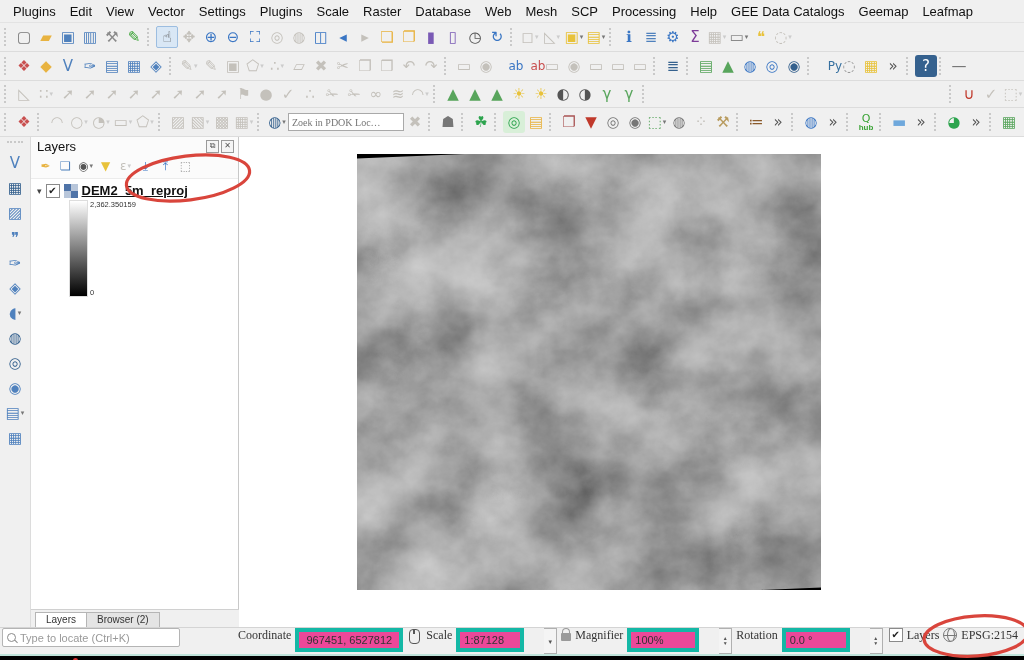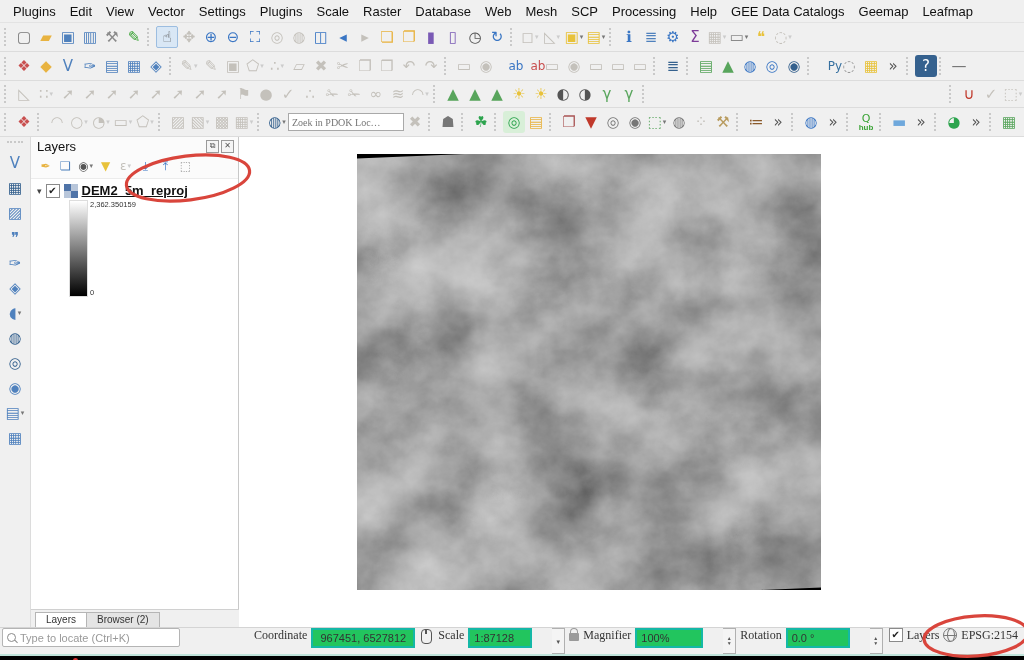--- a/index.html
+++ b/index.html
@@ -46,21 +46,21 @@
   .panel-tabs{height:17px;display:flex;align-items:flex-end;padding-left:4px;background:#f0f0f0;border-top:1px solid #d0d0d0;}
   .ptab{font-size:10px;padding:1px 10px 2px;border:1px solid #b5b5b5;border-bottom:none;background:#e4e4e4;color:#333;margin-right:-1px;}
   .ptab.active{background:#fff;position:relative;z-index:2;}
   .canvas{flex:1;background:#ffffff;position:relative;}
   .dem{position:absolute;left:118px;top:17px;width:464px;height:436px;background:#000;overflow:hidden;}
   .statusbar{height:26px;background:#f0f0f0;border-top:1px solid #d4d4d4;display:flex;padding:0 6px 0 2px;gap:4px;font-size:11px;color:#333;}
   .locate{width:168px;height:17px;border:1px solid #b4b4b4;background:#fff;display:flex;align-items:center;gap:4px;padding:0 4px;color:#9a9a9a;font-size:11px;border-radius:2px;}
   .mag-icon{width:7px;height:7px;border:1.4px solid #8a8a8a;border-radius:50%;position:relative;flex:none;}
   .mag-icon::after{content:"";position:absolute;width:4px;height:1.4px;background:#8a8a8a;transform:rotate(45deg);right:-3px;bottom:-1px;}
   .sb-label{white-space:nowrap;font-family:"Liberation Serif",serif;font-size:12px;}
-  .sb-input{height:16px;border:2px solid #14b8a6;background:#22c55e;text-align:center;font-size:11px;display:flex;align-items:center;justify-content:center;padding:0 4px;}
+  .sb-input{height:16px;border:4px solid #14b8a6;background:#ec4899;text-align:center;font-size:11px;display:flex;align-items:center;justify-content:center;padding:0 4px;}
   .sb-spin{display:flex;align-items:stretch;gap:20px;}
   .sb-spin .arrows{width:12px;border:1px solid #b0b0b0;border-left:none;background:#f4f4f4;display:flex;flex-direction:column;align-items:center;justify-content:center;font-size:5px;color:#555;line-height:1;}
   .mouse-btn{width:15px;height:17px;display:flex;align-items:center;justify-content:center;}
   .mouse-shape{width:9px;height:13px;border:1.5px solid #555;border-radius:4px;position:relative;}
   .mouse-shape::after{content:"";position:absolute;left:3px;top:-1px;width:1.5px;height:5px;background:#555;}
   .lock-icon{width:10px;height:8px;background:#9a9a9a;border-radius:1px;position:relative;margin-top:5px;}
   .lock-icon::before{content:"";position:absolute;top:-5px;left:1px;width:6px;height:5px;border:1.5px solid #9a9a9a;border-bottom:none;border-radius:4px 4px 0 0;}
   .globe-icon{width:12px;height:12px;border-radius:50%;border:1px solid #777;position:relative;overflow:hidden;flex:none;}
   .globe-icon::before{content:"";position:absolute;left:50%;top:-1px;bottom:-1px;width:6px;margin-left:-3px;border:1px solid #777;border-radius:50%;}
   .globe-icon::after{content:"";position:absolute;top:50%;left:-1px;right:-1px;height:0;border-top:1px solid #777;}

